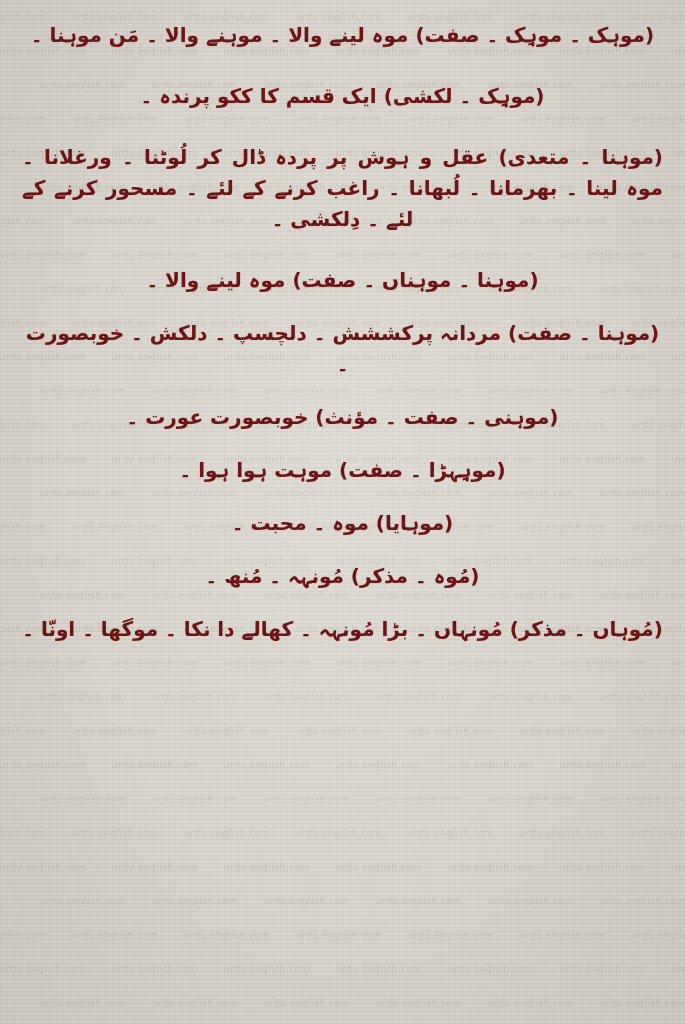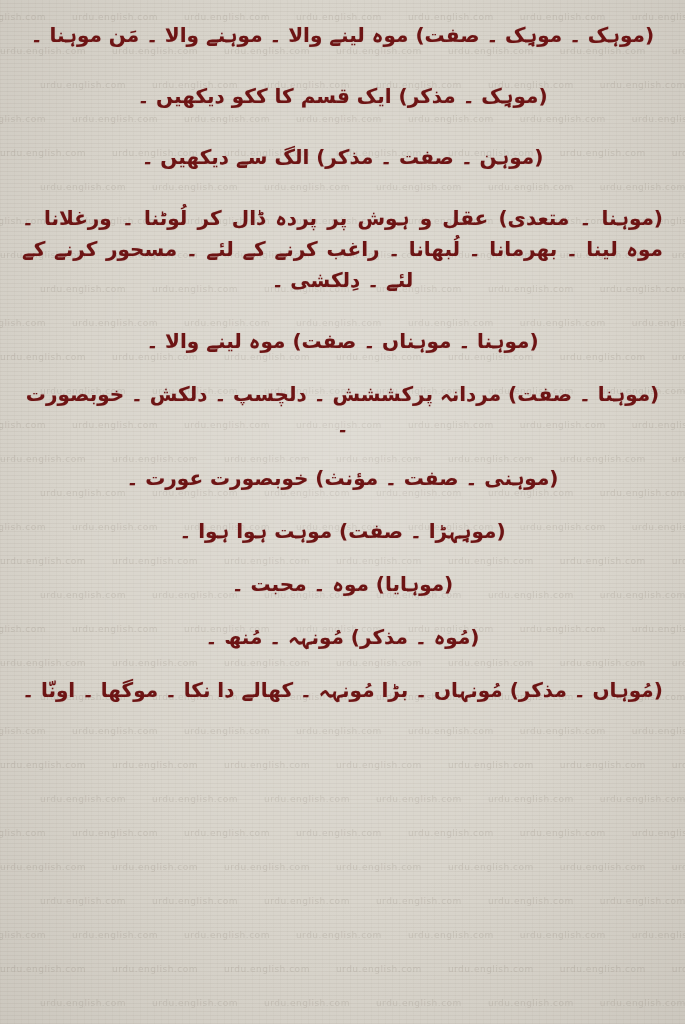--- a/index.html
+++ b/index.html
@@ -134,23 +134,22 @@
     <div class="watermark-row" style="margin-left: 0px;"><span>urdu.english.com</span><span>urdu.english.com</span><span>urdu.english.com</span><span>urdu.english.com</span><span>urdu.english.com</span><span>urdu.english.com</span><span>urdu.english.com</span></div>
     <div class="watermark-row" style="margin-left: 40px;"><span>urdu.english.com</span><span>urdu.english.com</span><span>urdu.english.com</span><span>urdu.english.com</span><span>urdu.english.com</span><span>urdu.english.com</span></div>
     <div class="watermark-row" style="margin-left: -40px;"></div>
   </div>
 <div class="vignette"></div>
 
 <div class="page">
 
   <p class="entry first gap-lg">(موہک ۔ موہِک ۔ صفت)   موہ لینے والا ۔ موہنے والا ۔ مَن موہنا ۔</p>
 
-  <p class="entry gap-lg">(موہِک ۔ مذکر)   ایک قسم کا ککو دیکھیں ۔</p>
+  <p class="entry gap-lg">(موہِک ۔ لکشی)   ایک قسم کا ککو پرندہ ۔</p>
 
-  <p class="entry gap-lg">(موہن ۔ صفت ۔ مذکر)  الگ سے دیکھیں ۔</p>
 
   <p class="entry wide gap-lg">(موہنا ۔ متعدی)  عقل و ہوش پر پردہ ڈال کر لُوٹنا ۔ ورغلانا ۔ موہ لینا ۔ بھرمانا ۔ لُبھانا ۔ راغب کرنے کے لئے ۔ مسحور کرنے کے لئے ۔ دِلکشی ۔</p>
 
   <p class="entry gap-md">(موہنا ۔ موہناں ۔ صفت)  موہ لینے والا ۔</p>
 
   <p class="entry gap-md">(موہنا ۔ صفت)   مردانہ پرکششش ۔ دلچسپ ۔ دلکش ۔ خوبصورت ۔</p>
 
   <p class="entry gap-md">(موہنی ۔ صفت ۔ مؤنث)   خوبصورت عورت ۔</p>
 
   <p class="entry gap-md">(موہِہڑا ۔ صفت)   موہت ہوا ہوا ۔</p>

